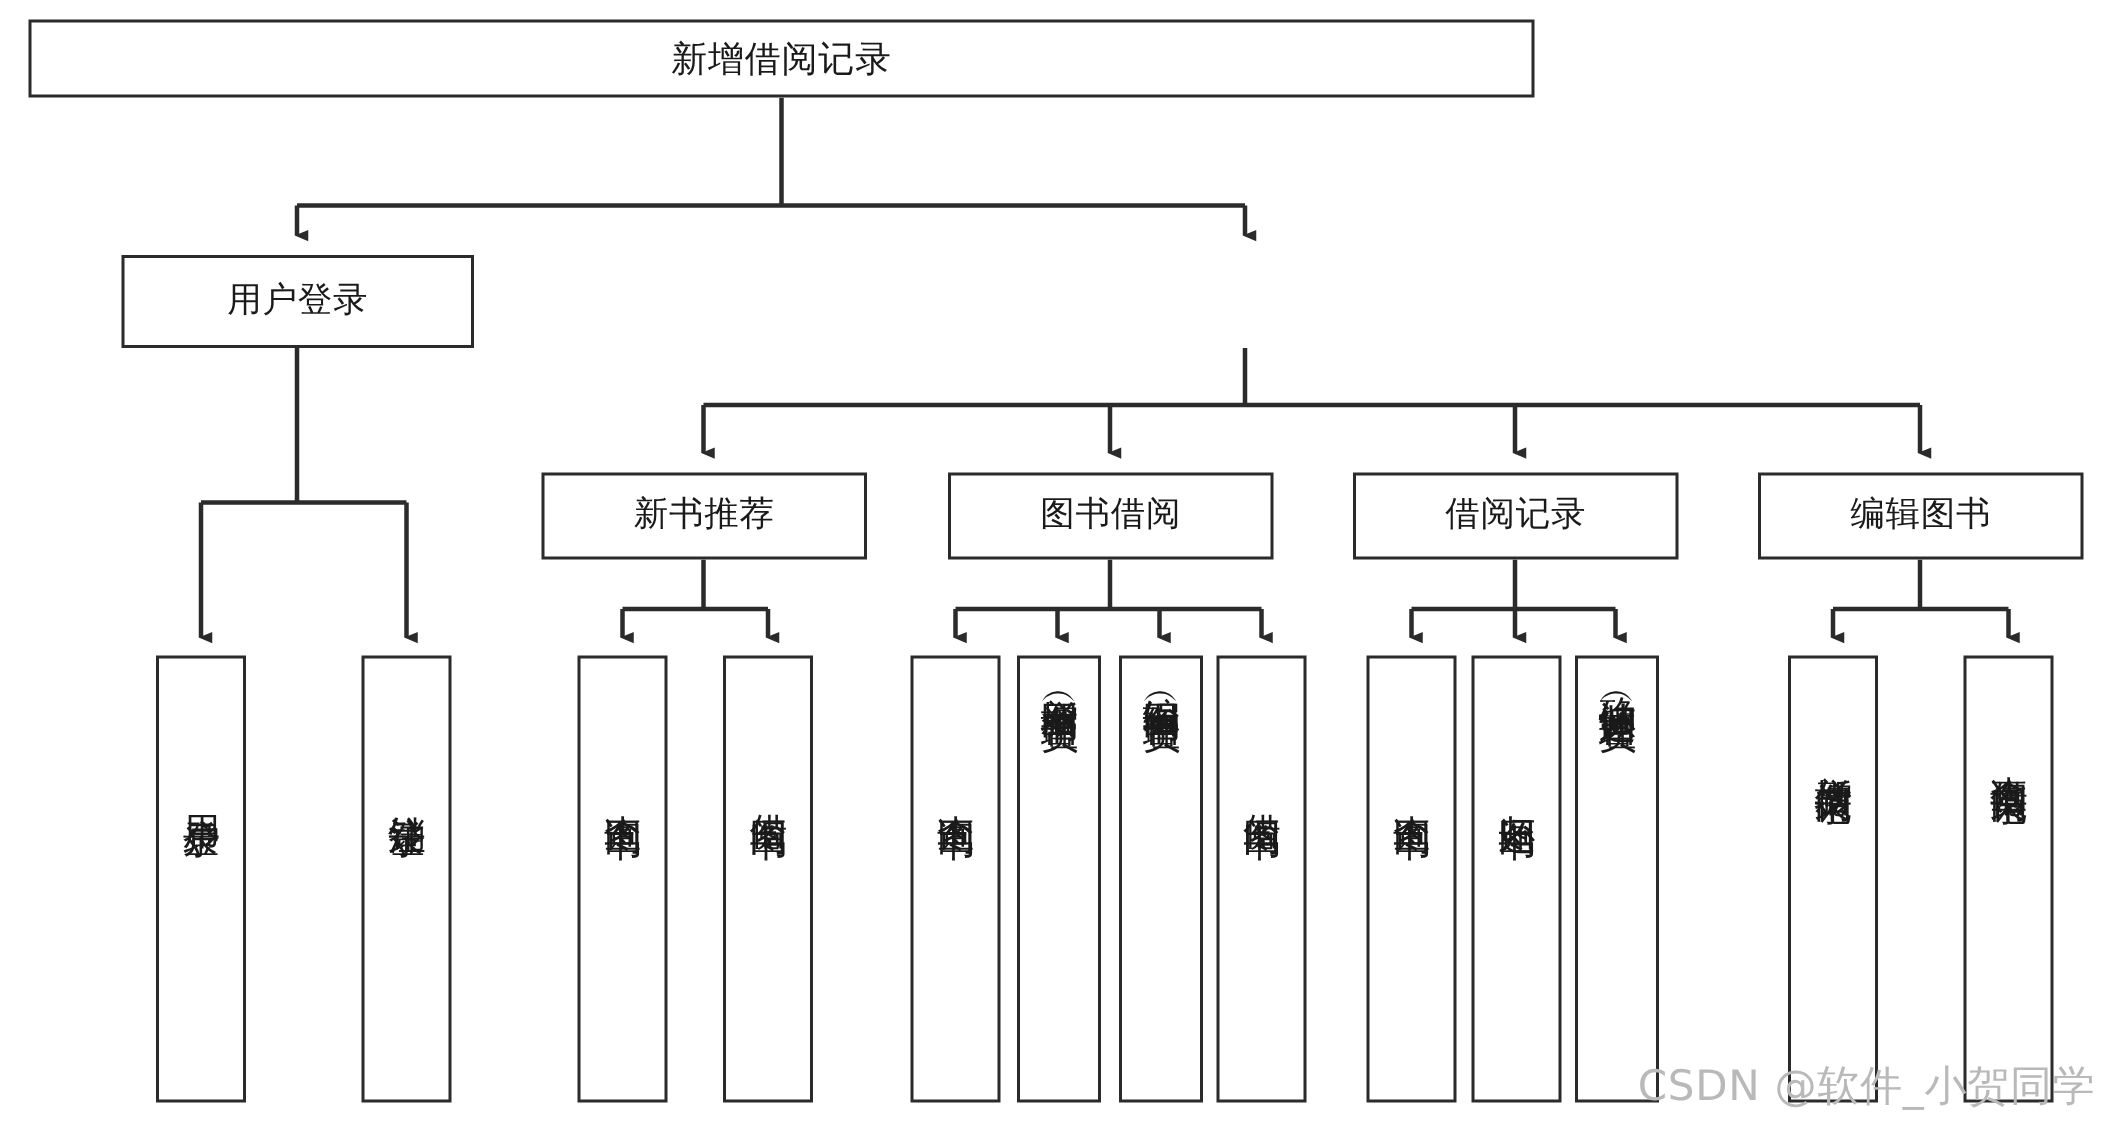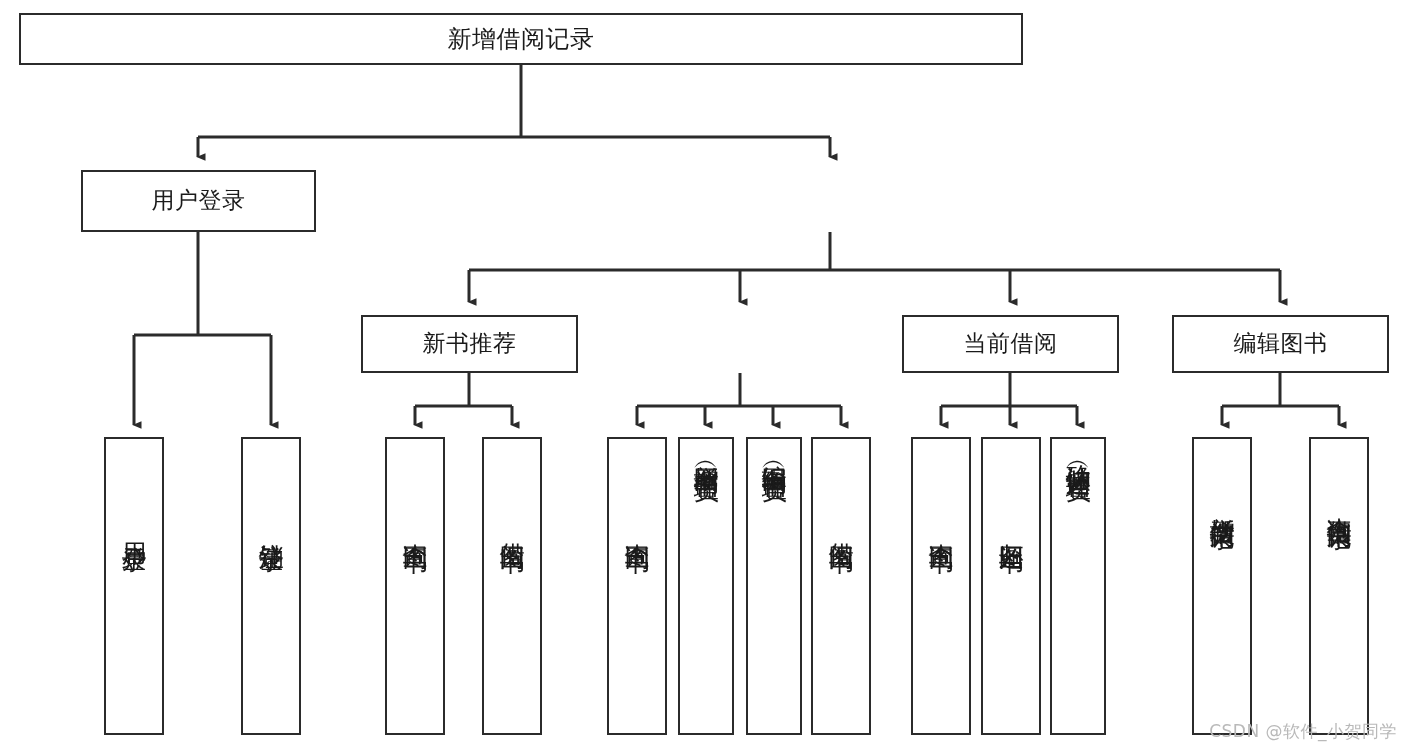--- a/index.html
+++ b/index.html
@@ -68,21 +68,21 @@
   .node.vert.mid .label {
     margin-top: 78px;
   }
   .node.vert.mid2 .label {
     margin-top: 52px;
   }
   .watermark {
     position: absolute;
     right: 8px;
     bottom: 4px;
-    font-size: 17px;
+    font-size: 28px;
     color: #b9b9b9;
     letter-spacing: 0.5px;
     z-index: 5;
     white-space: nowrap;
     font-family: "DejaVu Sans", "Liberation Sans", sans-serif;
   }
 </style>
 </head>
 <body>
 
@@ -144,23 +144,26 @@
 
   <div class="node horiz" style="left:81px; top:170px; width:235px; height:62px;">
     <span class="label">用户登录</span>
   </div>
 
 
   <div class="node horiz" style="left:361px; top:315px; width:217px; height:58px;">
     <span class="label">新书推荐</span>
   </div>
 
+  <div class="node horiz" style="left:632px; top:315px; width:217px; height:58px;">
+    <span class="label">图书借阅</span>
+  </div>
 
   <div class="node horiz" style="left:902px; top:315px; width:217px; height:58px;">
-    <span class="label">当前借阅</span>
+    <span class="label">借阅记录</span>
   </div>
 
   <div class="node horiz" style="left:1172px; top:315px; width:217px; height:58px;">
     <span class="label">编辑图书</span>
   </div>
 
   <div class="node vert mid" style="left:104px; top:437px; width:60px; height:298px;">
     <span class="label">用户登录</span>
   </div>
 

